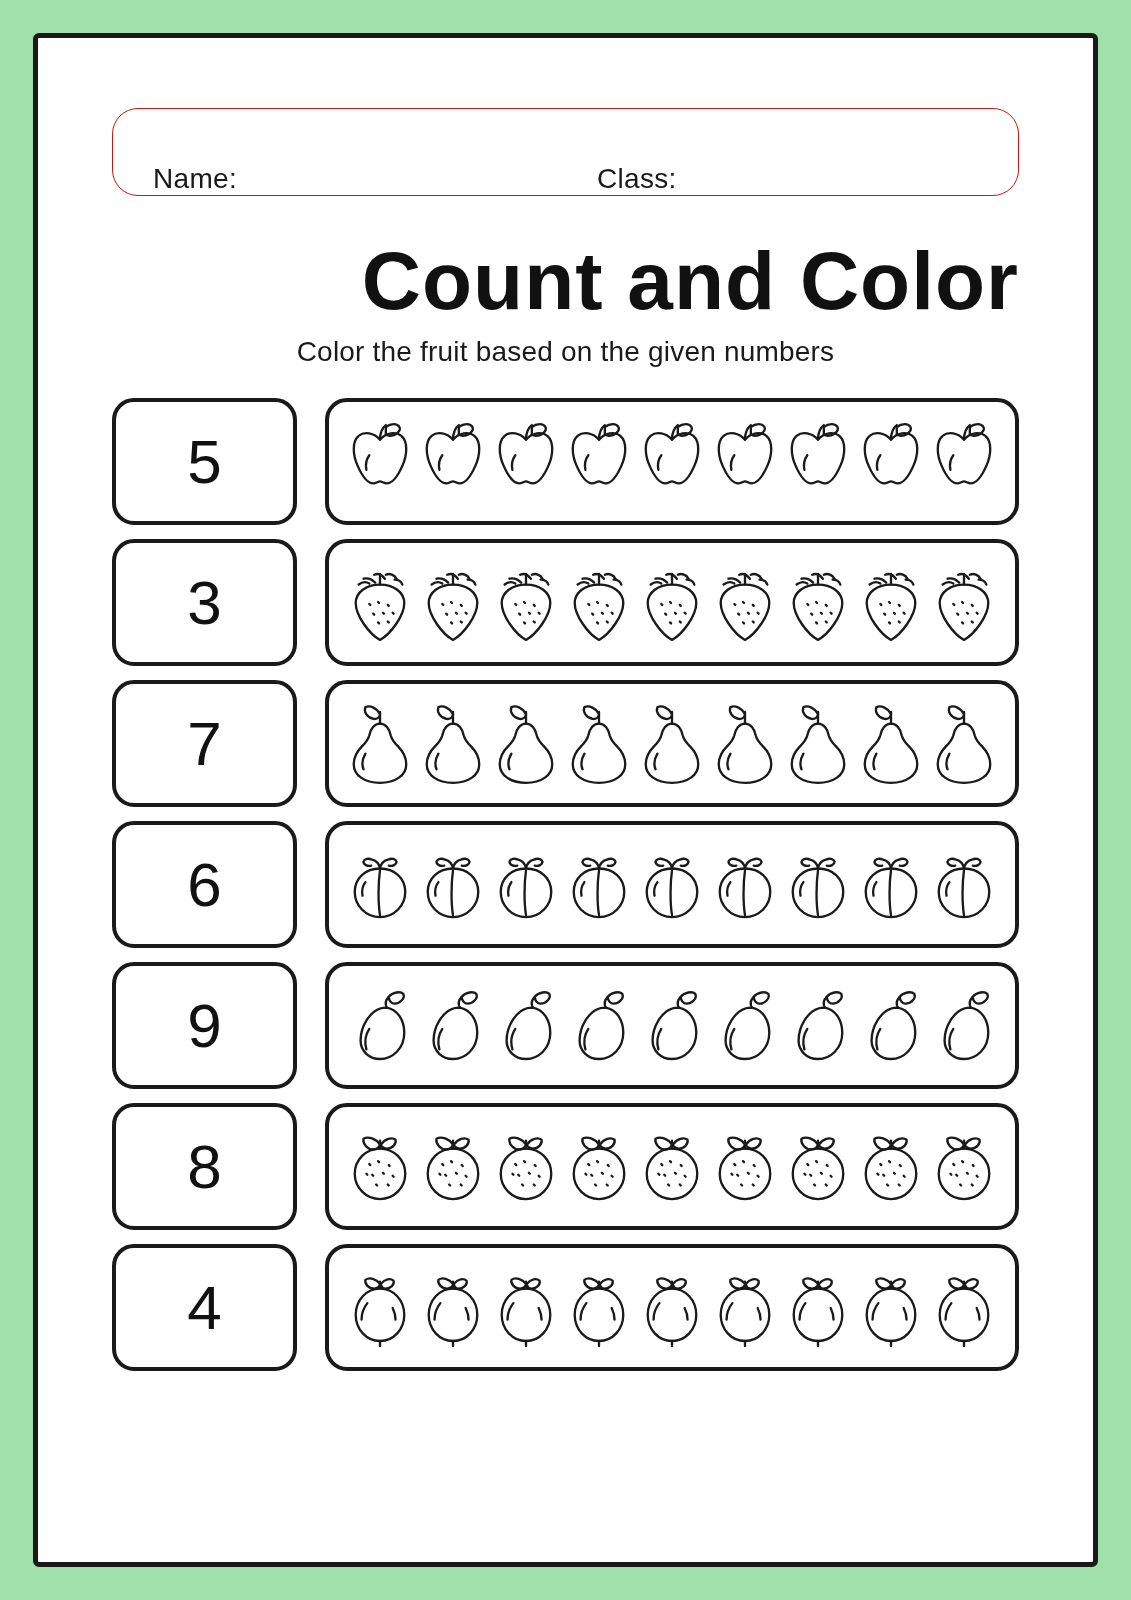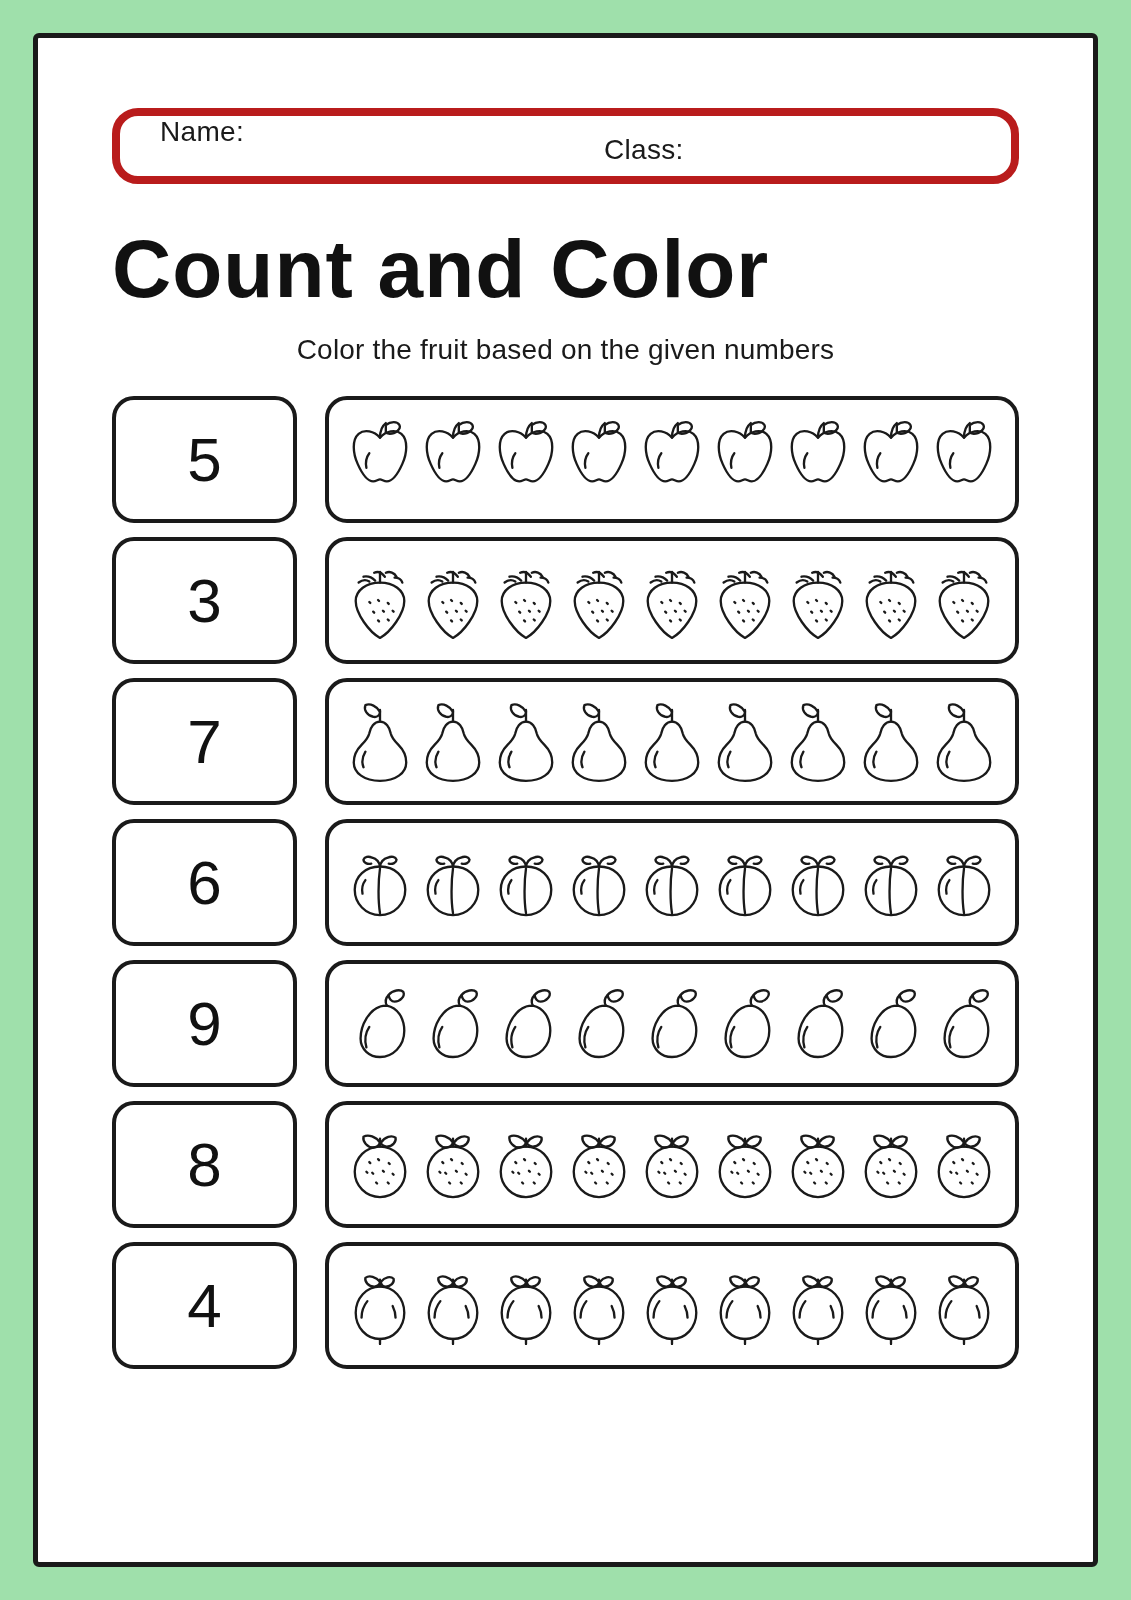--- a/index.html
+++ b/index.html
@@ -29,51 +29,51 @@
     left: 0;
     top: 0;
     right: 0;
     bottom: 0;
     padding: 46px 74px 30px 74px;
     box-sizing: border-box;
   }
 
   
   .namebox {
-    height: 76px;
-    border: 8px solid #b91c1c;
+    height: 88px;
+    border: 1px solid #b91c1c;
     border-radius: 26px;
     box-sizing: border-box;
     display: flex;
-    align-items: flex-start;
+    align-items: flex-end;
     margin-top: 24px;
   }
   .namebox .field {
     font-size: 28px;
     color: #1a1a1a;
     letter-spacing: 0.3px;
   }
   .namebox .field.name { margin-left: 40px; }
   .namebox .field.cls  { margin-left: 360px; margin-top: 18px; }
 
   
   .title {
-    text-align: left;
+    text-align: right;
     font-size: 82px;
     font-weight: bold;
     color: #111111;
     letter-spacing: 1px;
     margin-top: 42px;
     line-height: 1.05;
   }
   .subtitle {
     text-align: center;
     font-size: 28px;
     color: #1a1a1a;
-    margin-top: 22px;
+    margin-top: 12px;
     letter-spacing: 0.2px;
   }
 
   
   .rows {
     margin-top: 30px;
   }
   .row {
     display: flex;
     align-items: center;

